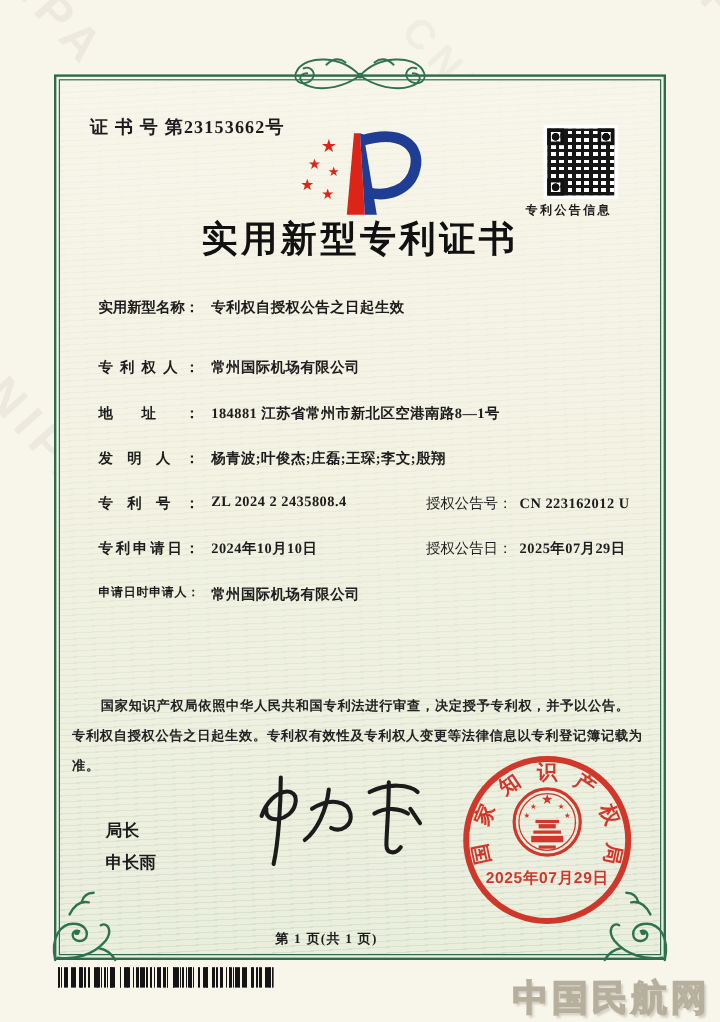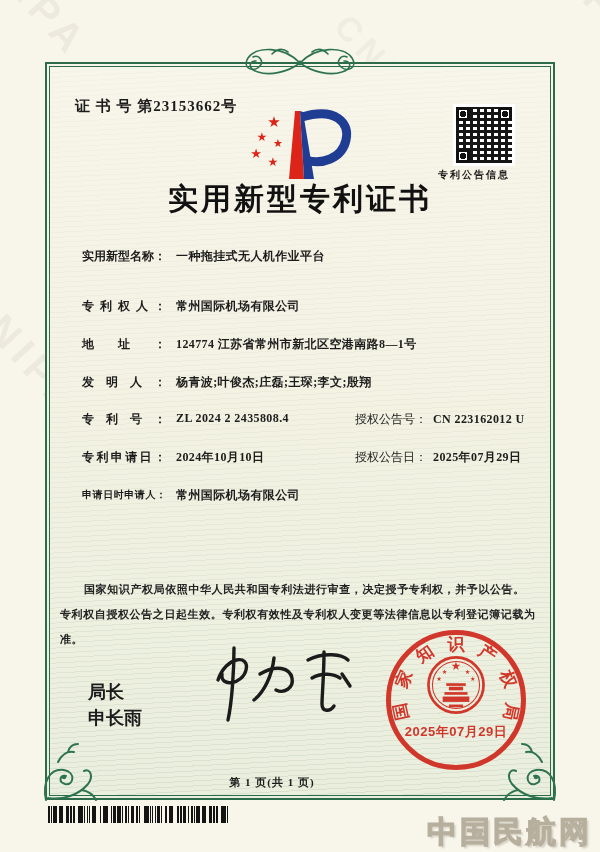--- a/index.html
+++ b/index.html
@@ -94,21 +94,21 @@
 
   
   .notice {
     position:absolute; left:60px; top:577px; width:482px;
     font-size:11px; font-weight:700; line-height:25px; letter-spacing:0.6px;
     color:#222;
   }
   .notice .l1 { text-indent:24px; }
 
   
-  .signer { position:absolute; left:88px; top:679px; font-size:18px; font-weight:700;
+  .signer { position:absolute; left:88px; top:679px; font-size:14px; font-weight:700;
     font-family:"Liberation Sans","DejaVu Sans",sans-serif; line-height:26px; }
   .signature { position:absolute; left:192px; top:640px; width:168px; height:92px; }
 
   
   .seal { position:absolute; left:381px; top:625px; width:150px; height:150px; opacity:0.93; }
   .seal-ring { position:absolute; left:5px; top:5px; width:140px; height:140px;
     border:5px solid #cf2a1e; border-radius:50%; }
   .seal-char {
     position:absolute; left:50%; top:50%;
     font-size:17px; font-weight:700; color:#cf2a1e;
@@ -203,27 +203,27 @@
   <div class="qr">
     <div class="finder tl"></div>
     <div class="finder tr"></div>
     <div class="finder bl"></div>
   </div>
   <div class="qr-caption">专利公告信息</div>
 
   <div class="title">实用新型专利证书</div>
 
   <div class="row r1">
-    <span class="lab">实用新型名称：</span><span class="val">一种拖挂式无人机作业平台</span>
+    <span class="lab">实用新型名称：</span><span class="val">专利权自授权公告之日起生效</span>
   </div>
   <div class="row r2">
     <span class="lab">专利权人：</span><span class="val">常州国际机场有限公司</span>
   </div>
   <div class="row r3">
-    <span class="lab">地址：</span><span class="val">124774 江苏省常州市新北区空港南路8—1号</span>
+    <span class="lab">地址：</span><span class="val">184881 江苏省常州市新北区空港南路8—1号</span>
   </div>
   <div class="row r4">
     <span class="lab">发明人：</span><span class="val">杨青波;叶俊杰;庄磊;王琛;李文;殷翔</span>
   </div>
   <div class="row r5">
     <span class="lab">专利号：</span><span class="val">ZL 2024 2 2435808.4</span>
     <span class="col2"><span class="lab2">授权公告号：</span><span class="val2">CN 223162012 U</span></span>
   </div>
   <div class="row r6">
     <span class="lab">专利申请日：</span><span class="val">2024年10月10日</span>

